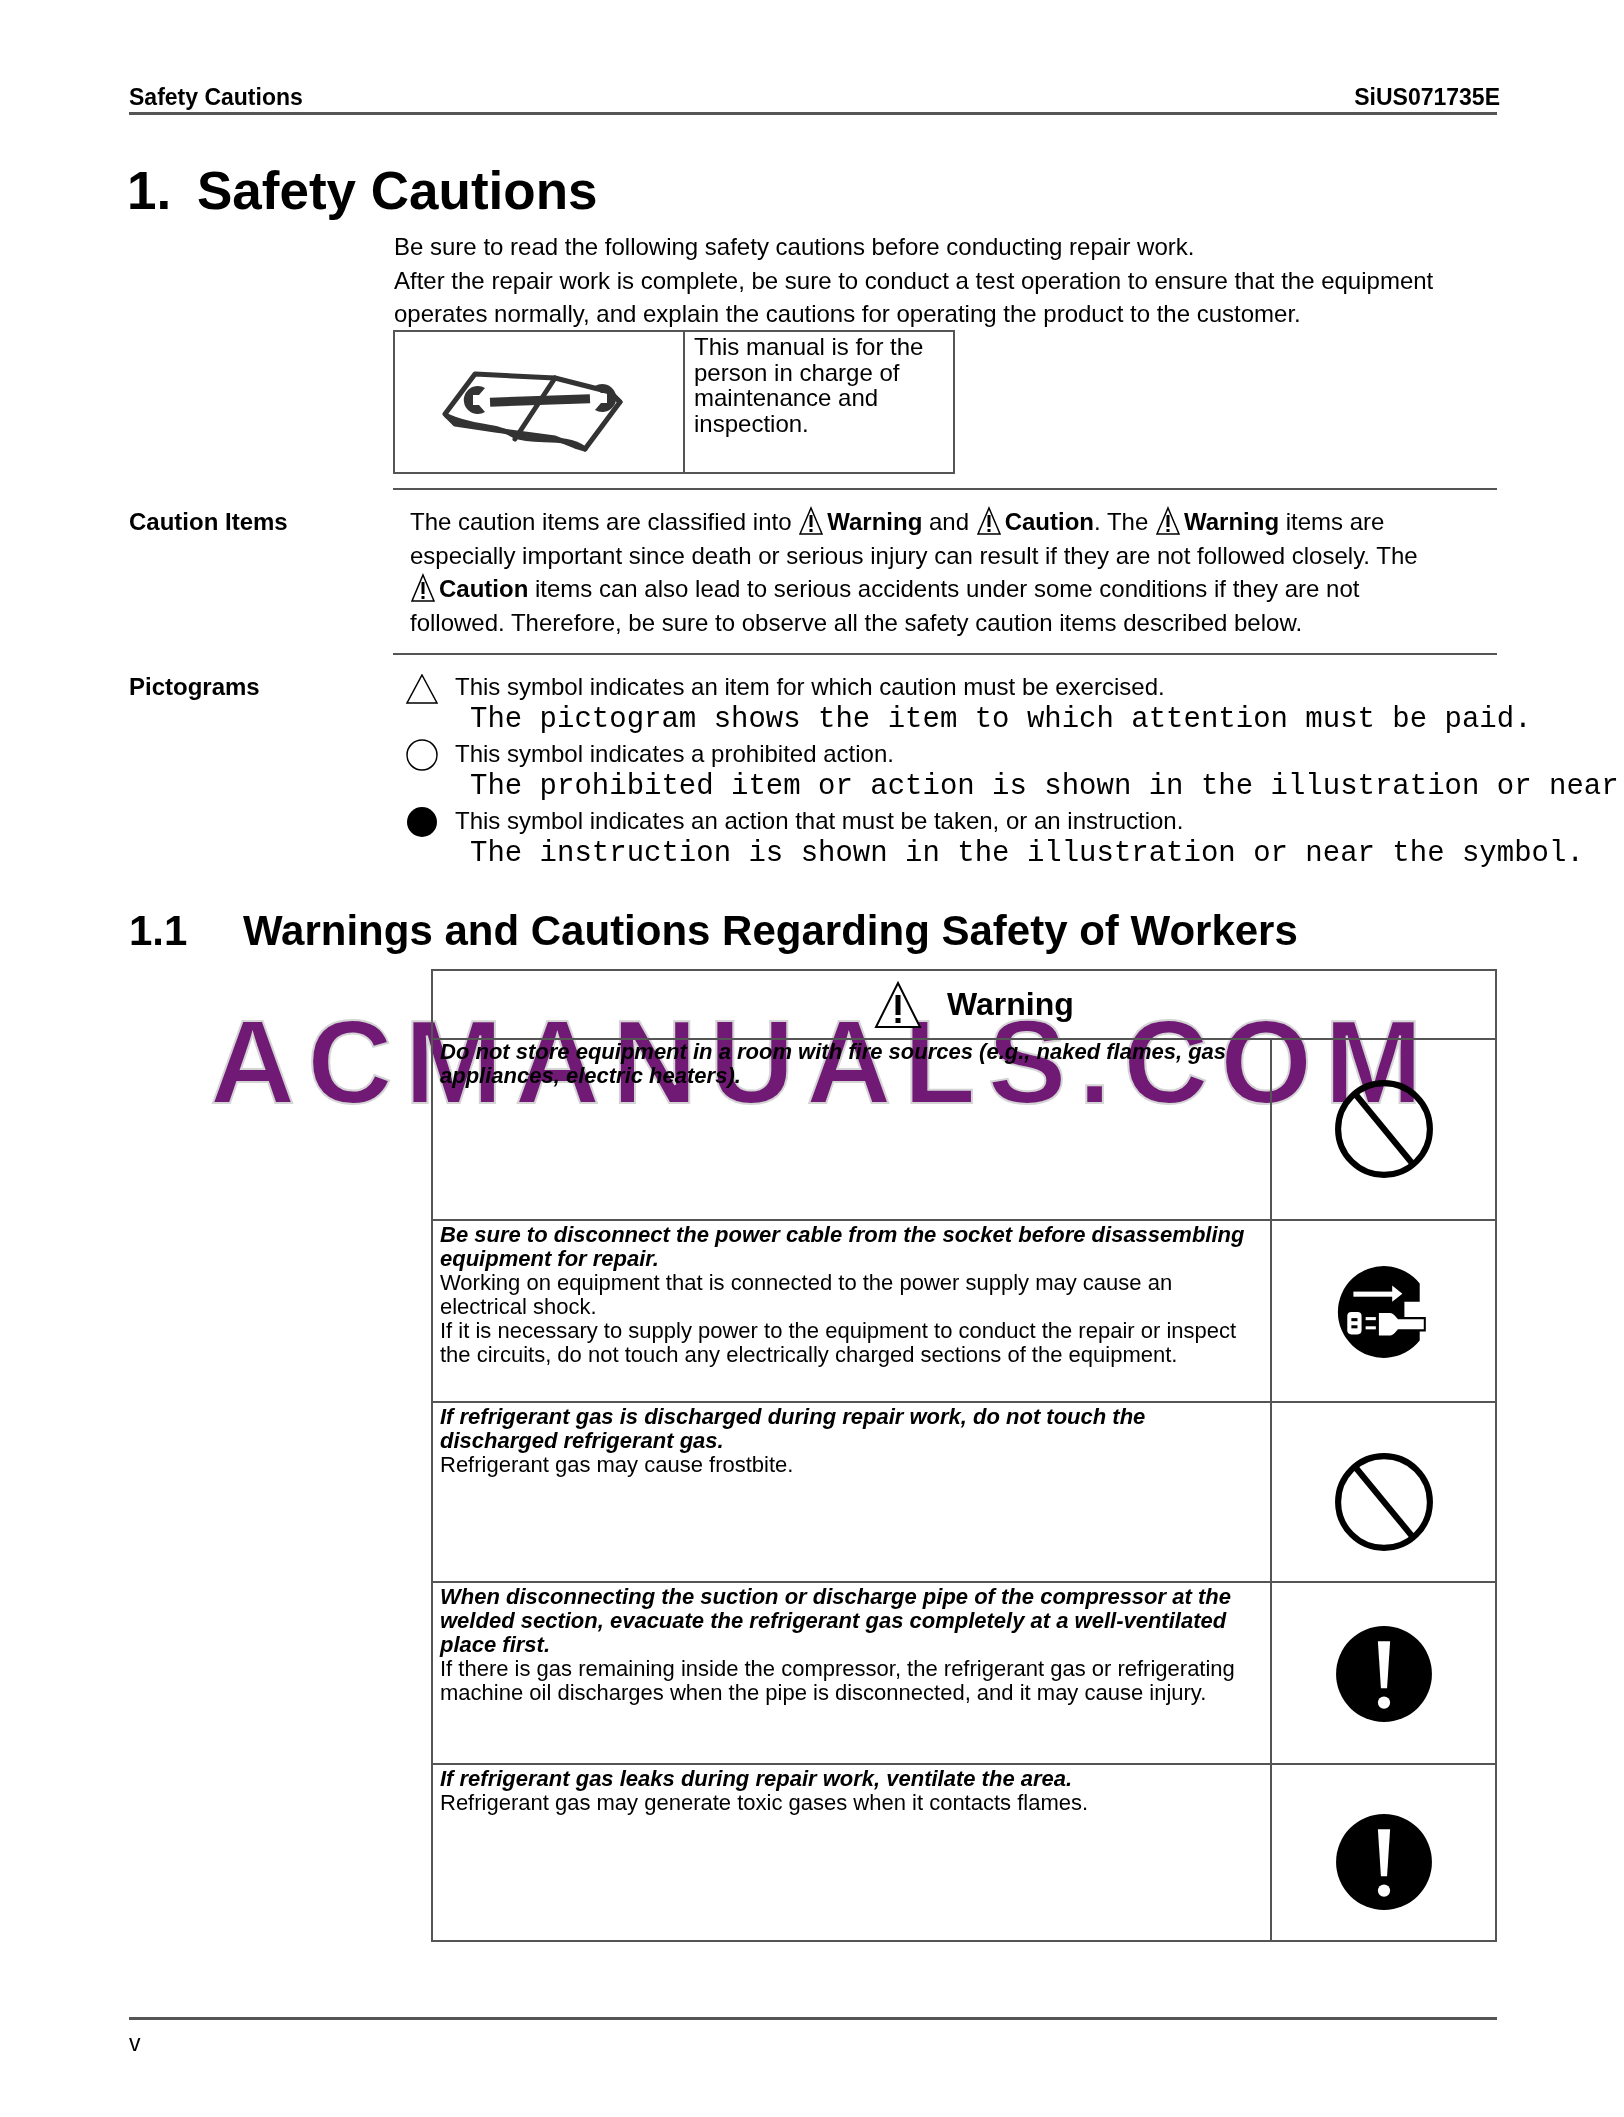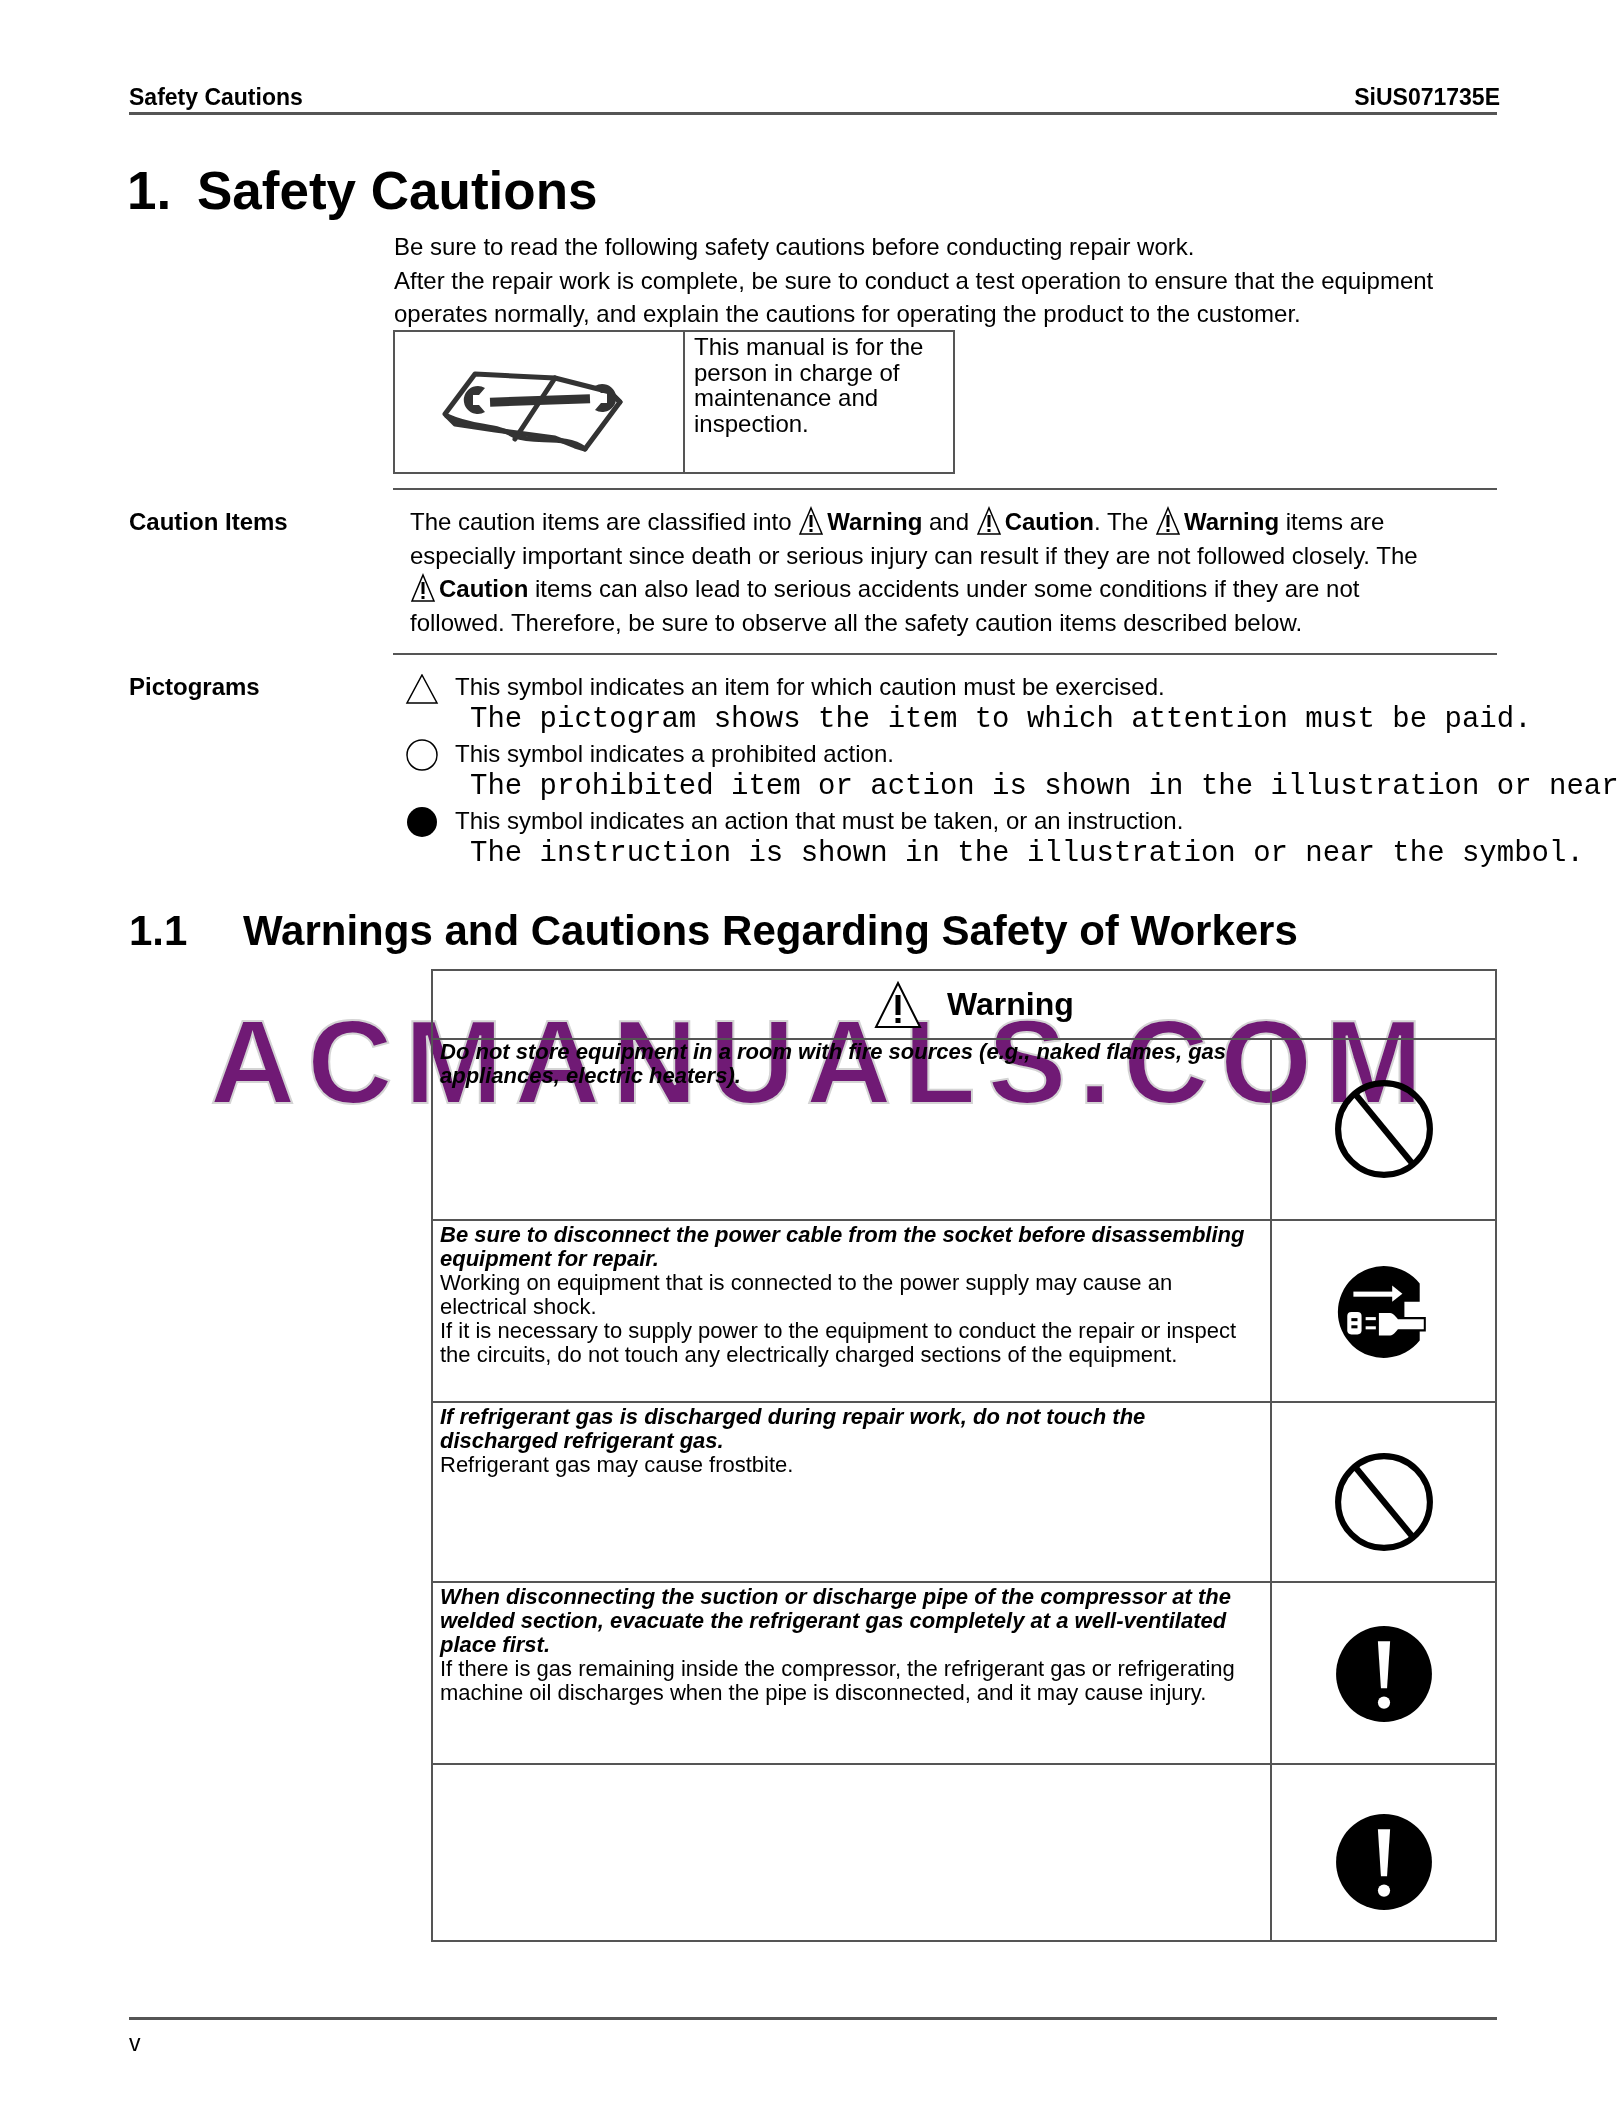--- a/index.html
+++ b/index.html
@@ -200,20 +200,24 @@
       <div>If there is gas remaining inside the compressor, the refrigerant gas or refrigerating machine oil discharges when the pipe is disconnected, and it may cause injury.</div>
     </div>
     <svg class="cell-icon" style="top:40px;" viewBox="0 0 100 100">
         <circle cx="50" cy="50" r="47" fill="#000"></circle>
         <path d="M44 18 L56 18 L53 64 L47 64 Z" fill="#fff"></path>
         <circle cx="50" cy="78" r="6" fill="#fff"></circle>
       </svg>
   </div>
 
   <div class="wrow sep" style="top:792px; height:178px;">
+    <div class="cell-text">
+      <span class="lead">If refrigerant gas leaks during repair work, ventilate the area.</span>
+      <div>Refrigerant gas may generate toxic gases when it contacts flames.</div>
+    </div>
     <svg class="cell-icon" style="top:46px;" viewBox="0 0 100 100">
         <circle cx="50" cy="50" r="47" fill="#000"></circle>
         <path d="M44 18 L56 18 L53 64 L47 64 Z" fill="#fff"></path>
         <circle cx="50" cy="78" r="6" fill="#fff"></circle>
       </svg>
   </div>
 </div>
 
 <div class="rule" style="left:129px; width:1368px; top:2017px;"></div>
 <div class="abs footer-num">v</div>

